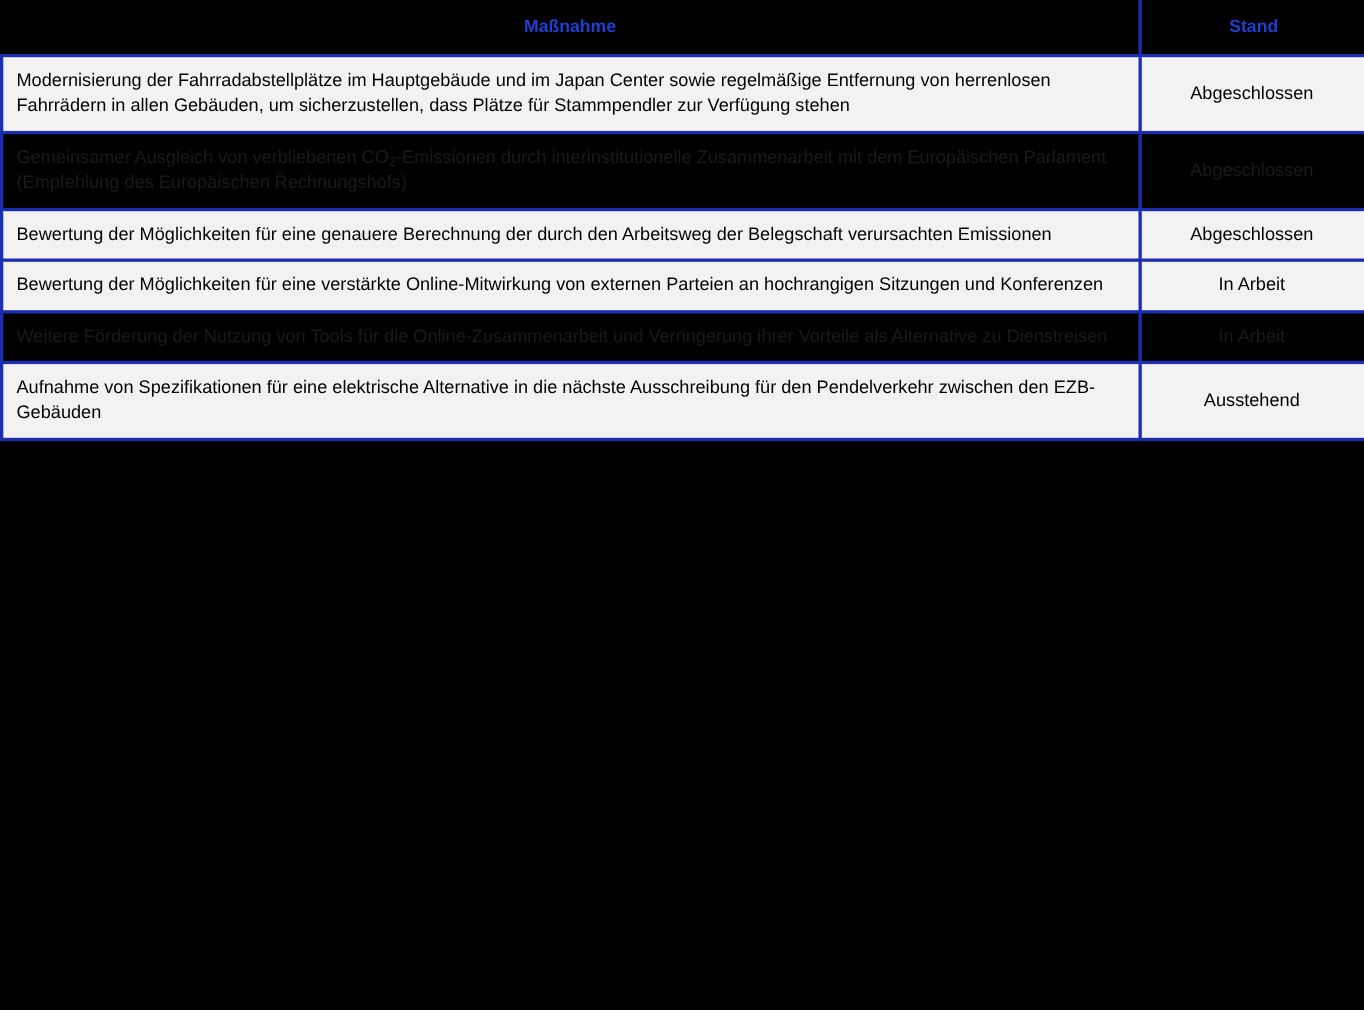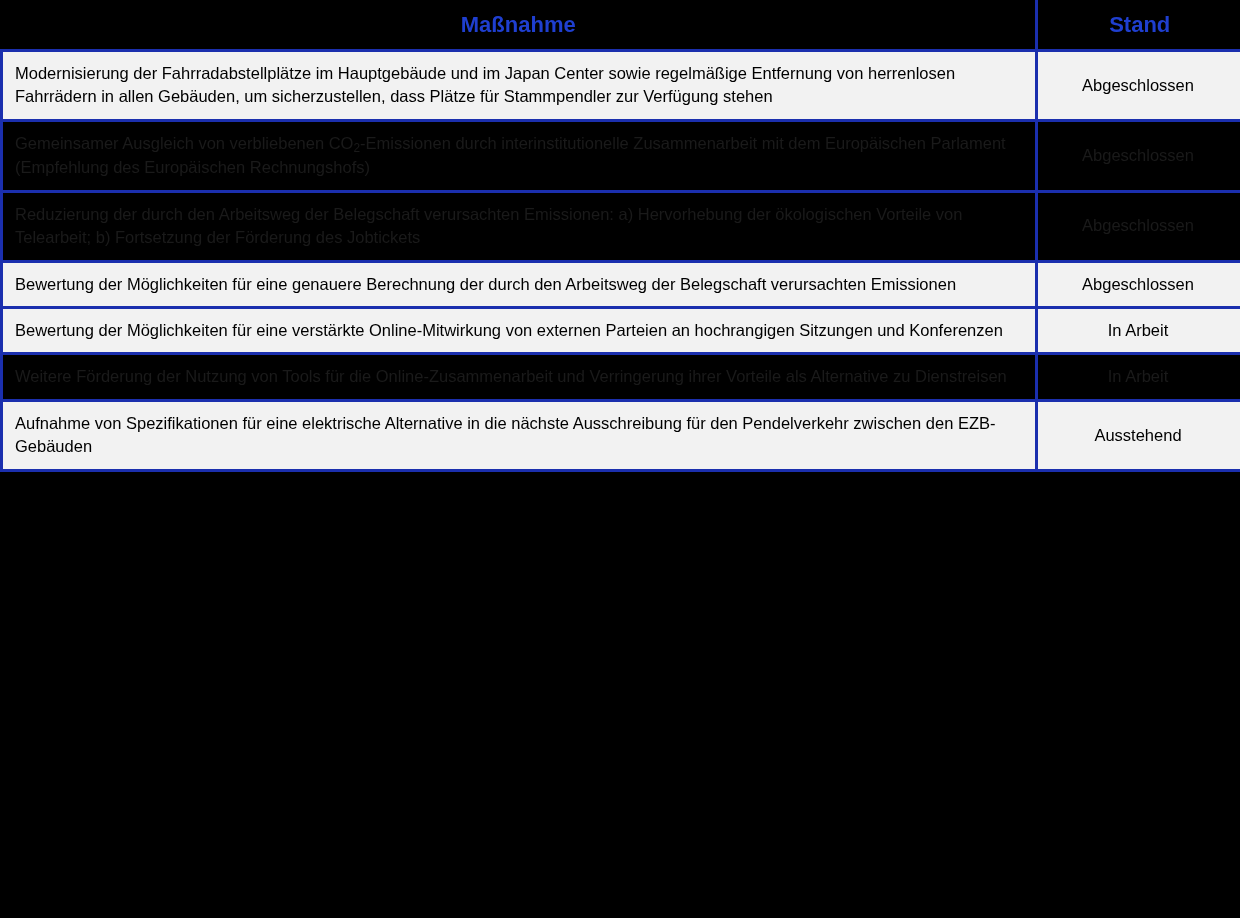--- a/index.html
+++ b/index.html
@@ -29,21 +29,21 @@
     background: #000000;
   }
 
   col.col-measure { width: 1035px; }
   col.col-status  { width: 205px; }
 
   thead th {
     background: #000000;
     color: #1f3fd0;
     font-weight: bold;
-    font-size: 22px;
+    font-size: 16px;
     text-align: center;
     vertical-align: middle;
     height: 49px;
     padding: 0 6px;
     border: 0;
     border-bottom: 3px solid #1b2fae;
   }
   thead th.th-measure {
     border-right: 3px solid #1b2fae;
   }
@@ -107,24 +107,20 @@
     </thead>
     <tbody>
         <tr class="row-light row-first">
           <td class="cell-measure">Modernisierung der Fahrradabstellplätze im Hauptgebäude und im Japan Center sowie regelmäßige Entfernung von herrenlosen Fahrrädern in allen Gebäuden, um sicherzustellen, dass Plätze für Stammpendler zur Verfügung stehen</td>
           <td class="cell-status">Abgeschlossen</td>
         </tr>
         <tr class="row-dark">
           <td class="cell-measure">Gemeinsamer Ausgleich von verbliebenen CO<span class="sub">2</span>-Emissionen durch interinstitutionelle Zusammenarbeit mit dem Europäischen Parlament (Empfehlung des Europäischen Rechnungshofs)</td>
           <td class="cell-status">Abgeschlossen</td>
         </tr>
-        <tr class="row-dark">
-          <td class="cell-measure">Reduzierung der durch den Arbeitsweg der Belegschaft verursachten Emissionen: a) Hervorhebung der ökologischen Vorteile von Telearbeit; b) Fortsetzung der Förderung des Jobtickets</td>
-          <td class="cell-status">Abgeschlossen</td>
-        </tr>
         <tr class="row-light">
           <td class="cell-measure">Bewertung der Möglichkeiten für eine genauere Berechnung der durch den Arbeitsweg der Belegschaft verursachten Emissionen</td>
           <td class="cell-status">Abgeschlossen</td>
         </tr>
         <tr class="row-light">
           <td class="cell-measure">Bewertung der Möglichkeiten für eine verstärkte Online-Mitwirkung von externen Parteien an hochrangigen Sitzungen und Konferenzen</td>
           <td class="cell-status">In Arbeit</td>
         </tr>
         <tr class="row-dark">
           <td class="cell-measure">Weitere Förderung der Nutzung von Tools für die Online-Zusammenarbeit und Verringerung ihrer Vorteile als Alternative zu Dienstreisen</td>

